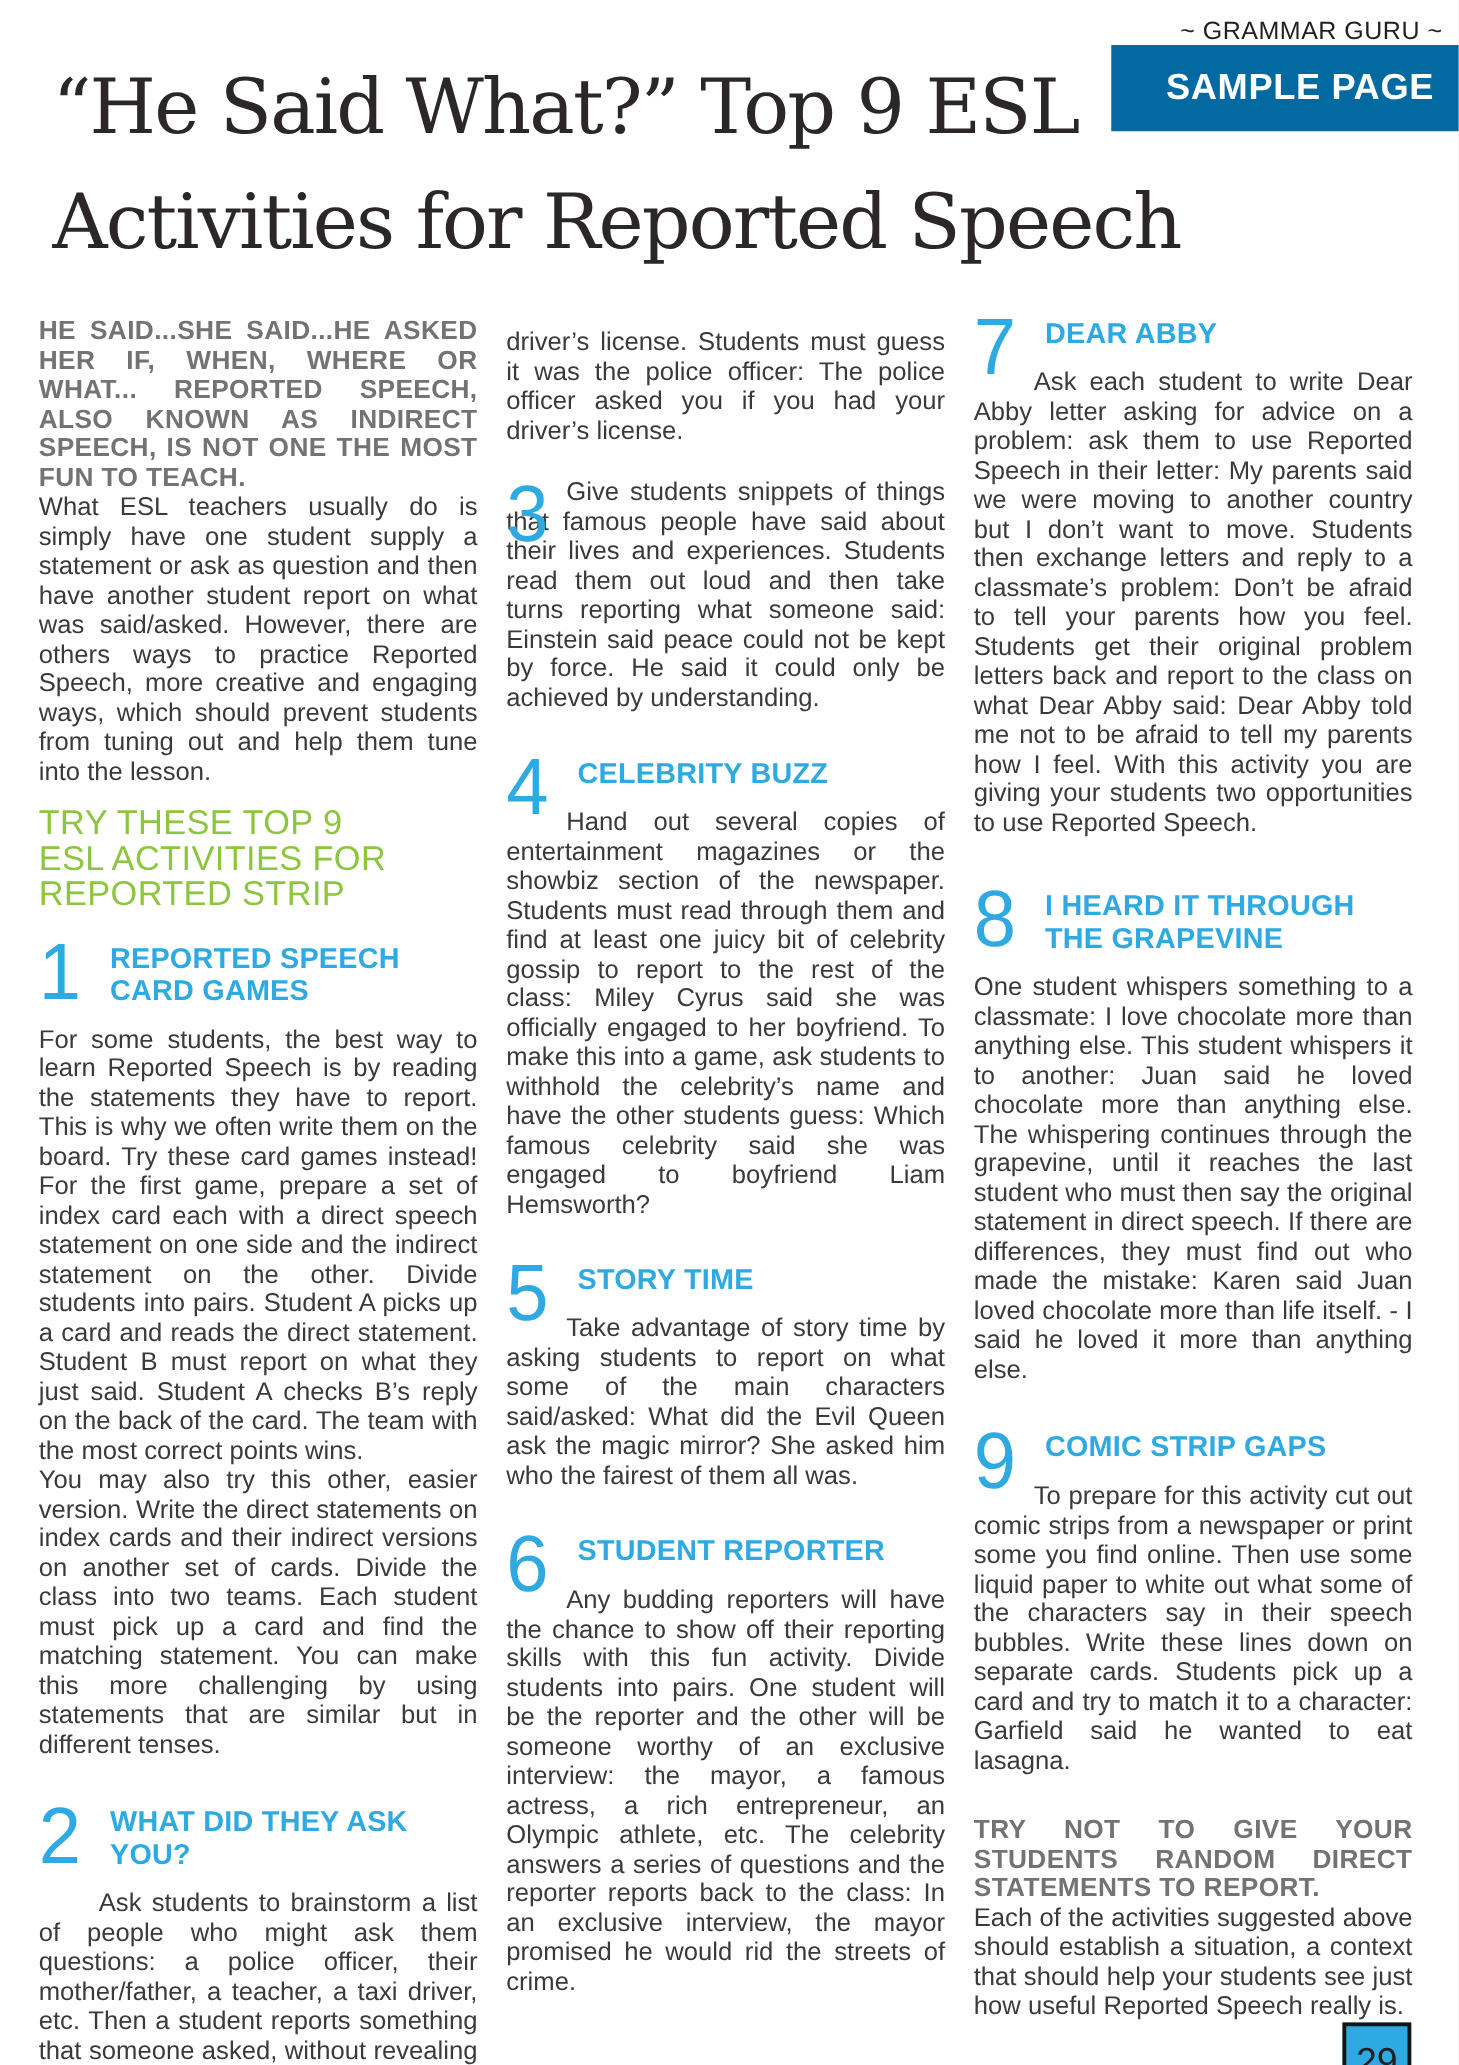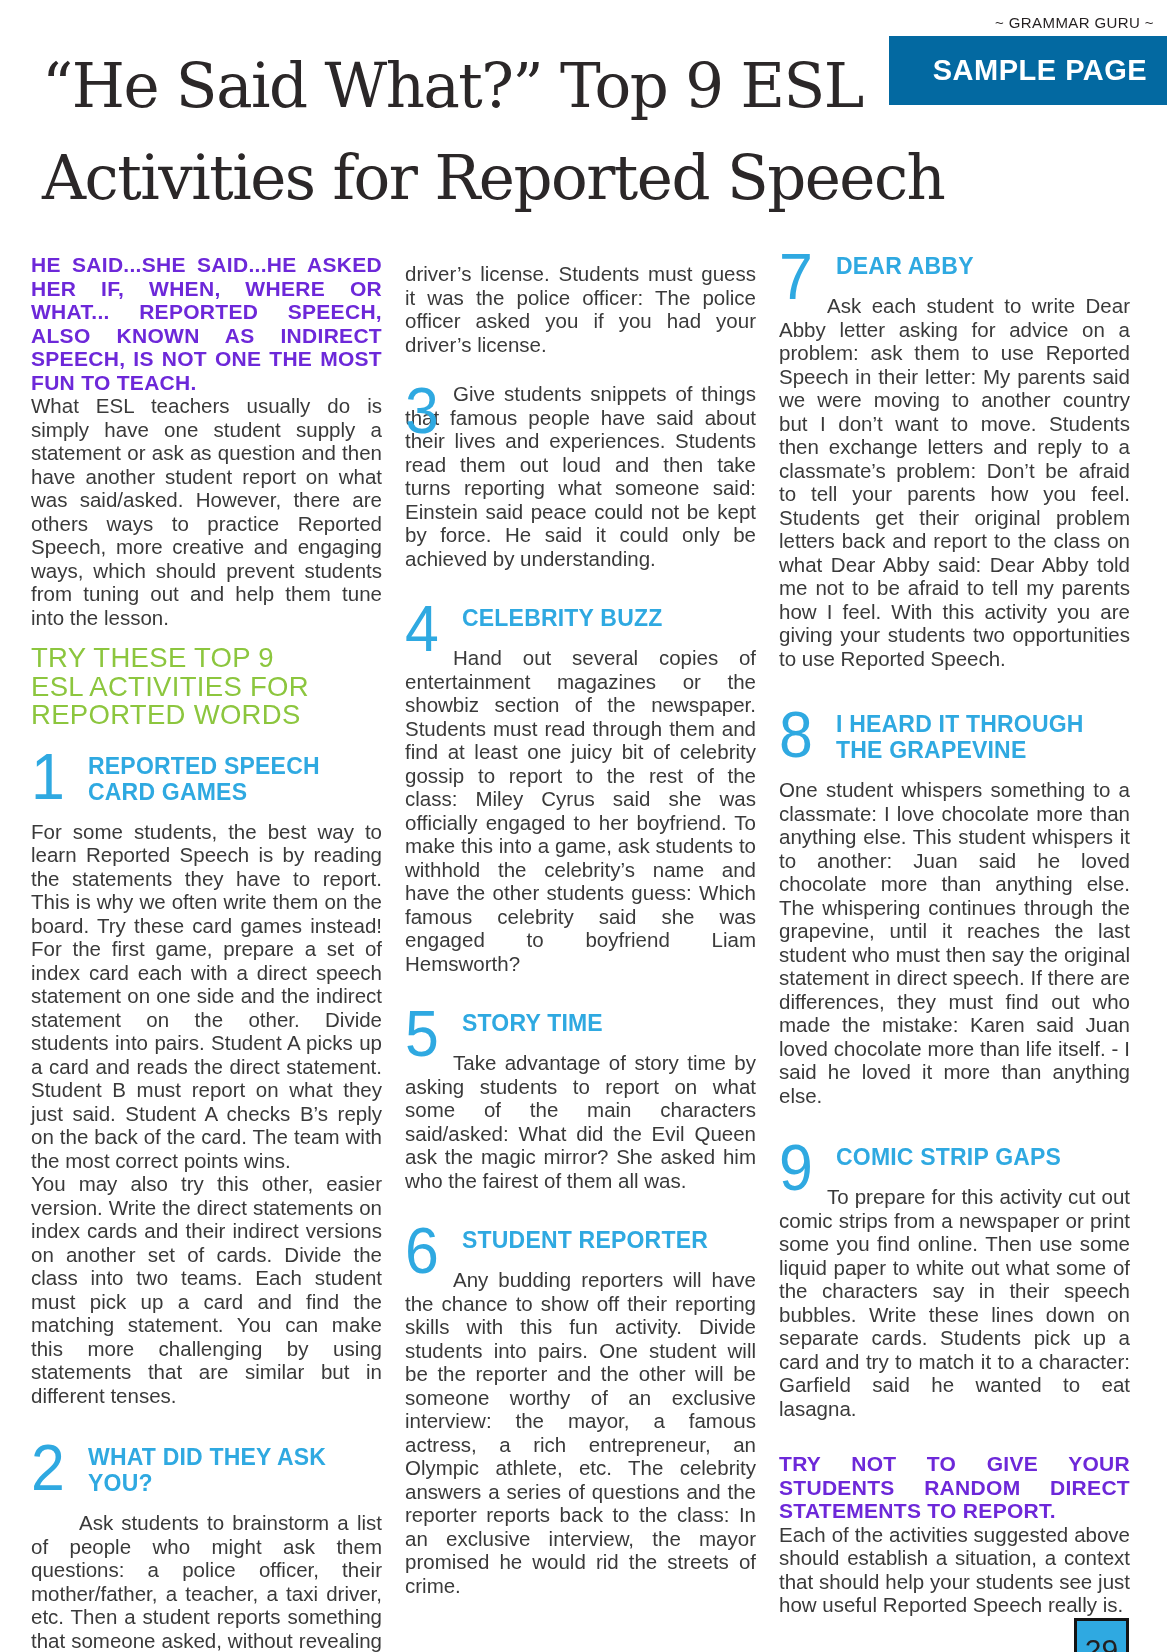--- a/index.html
+++ b/index.html
@@ -12,21 +12,21 @@
     overflow: hidden;
     font-family: "Liberation Sans", sans-serif;
     color: #3a3a3a;
   }
 
   
   .tagline {
     position: absolute;
     top: 14px;
     right: 13px;
-    font-size: 15px;
+    font-size: 20px;
     letter-spacing: 0.4px;
     color: #231f20;
   }
   .badge {
     position: absolute;
     left: 889px;
     top: 36px;
     width: 302px;
     height: 69px;
     background: #0369a1;
@@ -75,21 +75,21 @@
   .indent { text-indent: 48px; }
   .cont { margin-top: 14px; }
 
   .lead {
     margin: 0;
     font-size: 21px;
     line-height: 23.5px;
     font-weight: 700;
     text-align: justify;
     letter-spacing: 0.3px;
-    color: #6d28d9;
+    color: #737373;
   }
   .lead-top { margin-top: 5px; }
 
   .list-heading {
     margin: 15px 0 17px 0;
     font-size: 27.5px;
     line-height: 28.5px;
     font-weight: 400;
     letter-spacing: 0.3px;
     color: #8cc63e;
@@ -168,21 +168,21 @@
   <div class="columns">
 
     <div class="col">
 
       <h2 class="lead lead-top">HE SAID...SHE SAID...HE ASKED HER IF, WHEN, WHERE OR WHAT... REPORTED SPEECH, ALSO KNOWN AS INDIRECT SPEECH, IS NOT ONE THE MOST FUN TO TEACH.</h2>
       <p class="body">What ESL teachers usually do is simply have one student supply a statement or ask as question and then have another student report on what was said/asked. However, there are others ways to practice Reported Speech, more creative and engaging ways, which should prevent students from tuning out and help them tune into the lesson.</p>
 
       <h2 class="list-heading">
         <span>TRY THESE TOP 9</span>
         <span>ESL ACTIVITIES FOR</span>
-        <span>REPORTED WORDS</span>
+        <span>REPORTED STRIP</span>
       </h2>
 
       <section class="activity mt-a1">
         <span class="num">1</span>
         <h3 class="act-title">REPORTED SPEECH CARD GAMES</h3>
         <p class="body">For some students, the best way to learn Reported Speech is by reading the statements they have to report. This is why we often write them on the board. Try these card games instead! For the first game, prepare a set of index card each with a direct speech statement on one side and the indirect statement on the other. Divide students into pairs. Student A picks up a card and reads the direct statement. Student B must report on what they just said. Student A checks B’s reply on the back of the card. The team with the most correct points wins.</p>
         <p class="body">You may also try this other, easier version. Write the direct statements on index cards and their indirect versions on another set of cards. Divide the class into two teams. Each student must pick up a card and find the matching statement. You can make this more challenging by using statements that are similar but in different tenses.</p>
       </section>
 
       <section class="activity mt-a2">

